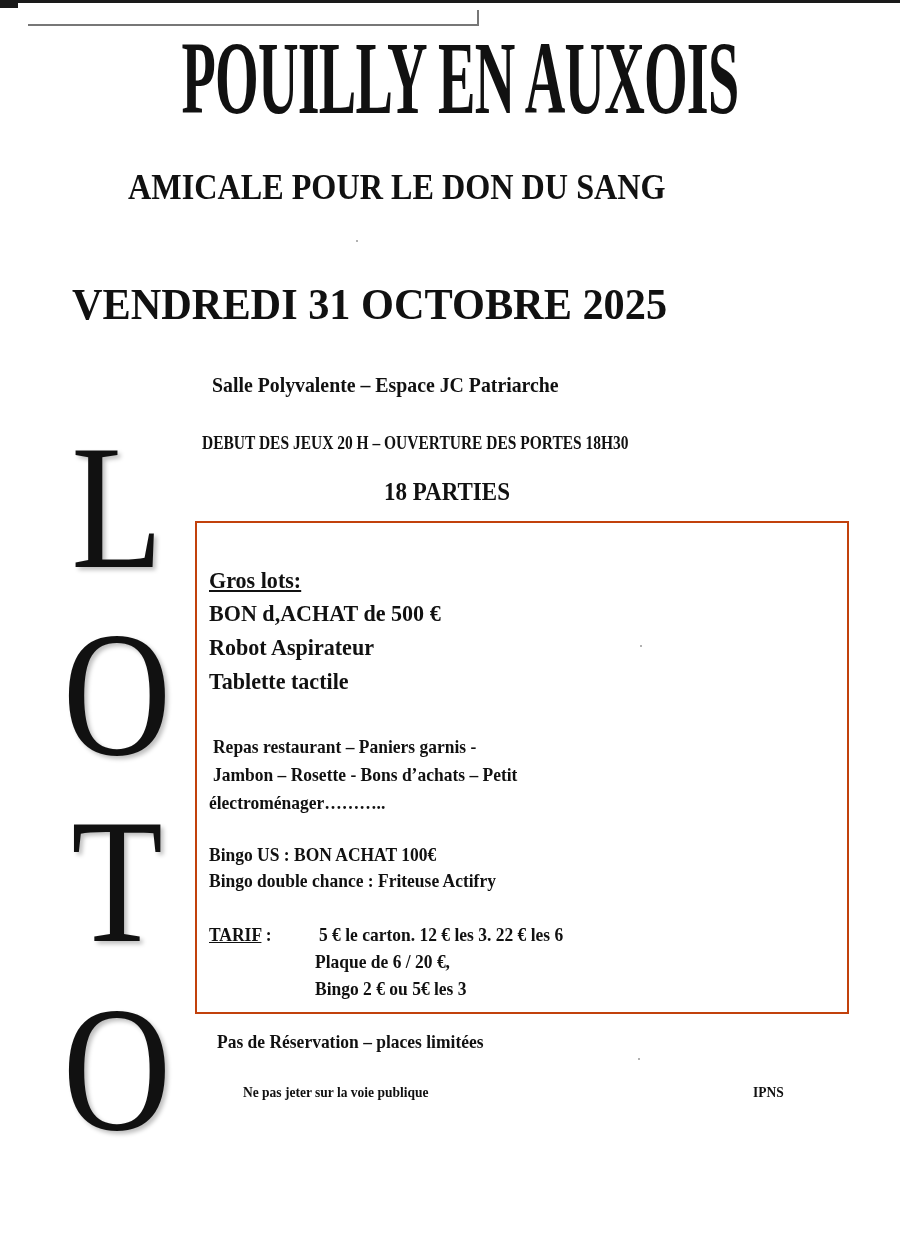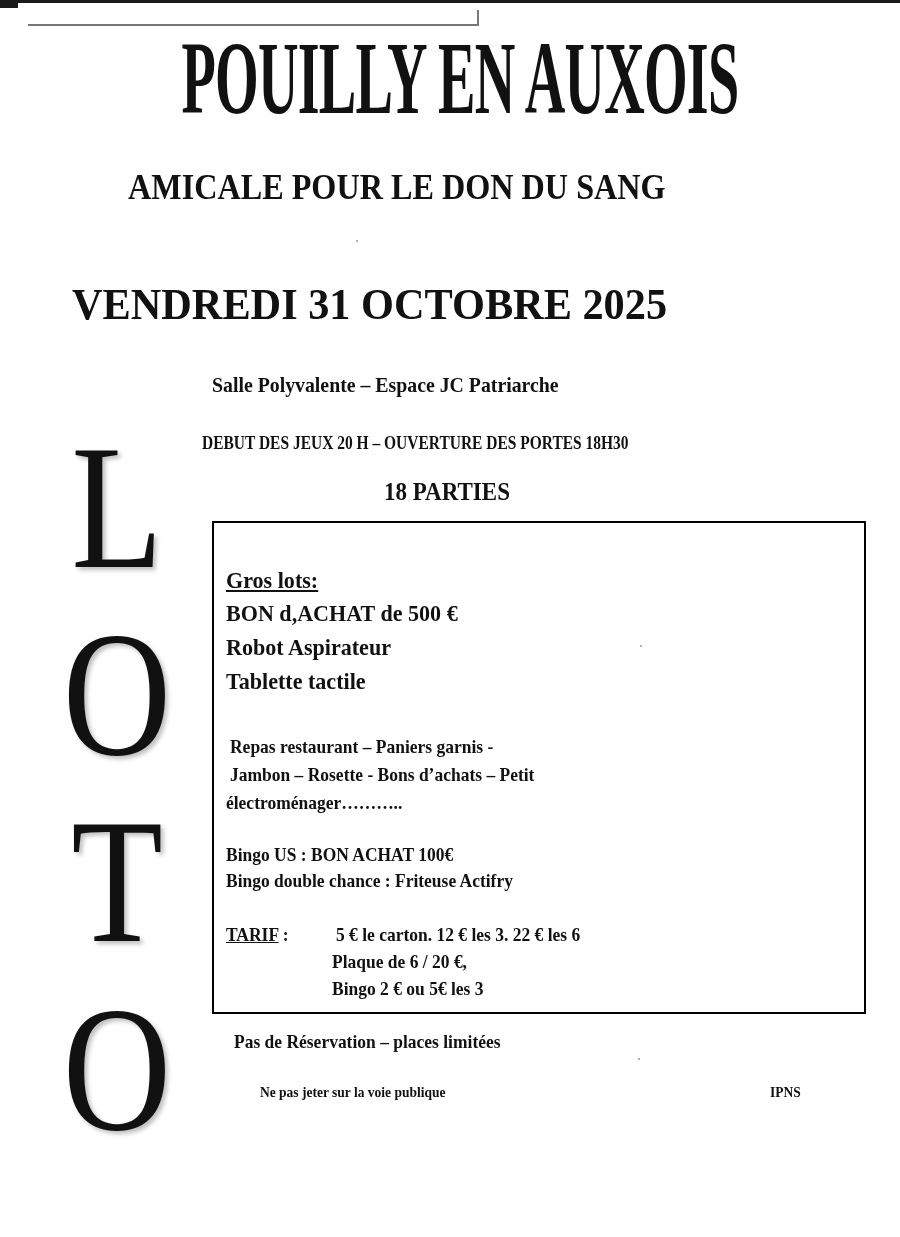--- a/index.html
+++ b/index.html
@@ -43,22 +43,22 @@
       font-family: "Liberation Serif", serif; font-size: 150px; line-height: 1; color: #111;
       transform: scaleY(1.18); transform-origin: center top;
       text-shadow: 3px 3px 4px rgba(0,0,0,0.25);
     }
     .l1 { left: 52px; top: 418px; }
     .l2 { left: 52px; top: 605px; }
     .l3 { left: 52px; top: 792px; }
     .l4 { left: 52px; top: 980px; }
 
     .box {
-      position: absolute; left: 212px; top: 521px; width: 654px; height: 493px;
-      border: 2px solid #000000; box-sizing: border-box;
+      position: absolute; left: 195px; top: 521px; width: 654px; height: 493px;
+      border: 2px solid #c2410c; box-sizing: border-box;
     }
     .row { position: absolute; white-space: nowrap; font-weight: bold; transform-origin: left top; }
     .big { font-size: 24px; transform: scaleX(0.92); }
     .med { font-size: 19px; transform: scaleX(0.92); }
     .small { font-size: 15px; transform: scaleX(0.9); }
     .u { text-decoration: underline; }
 
     .dot { position: absolute; width: 2px; height: 2px; background: #999; border-radius: 50%; }
   </style>
 </head>

